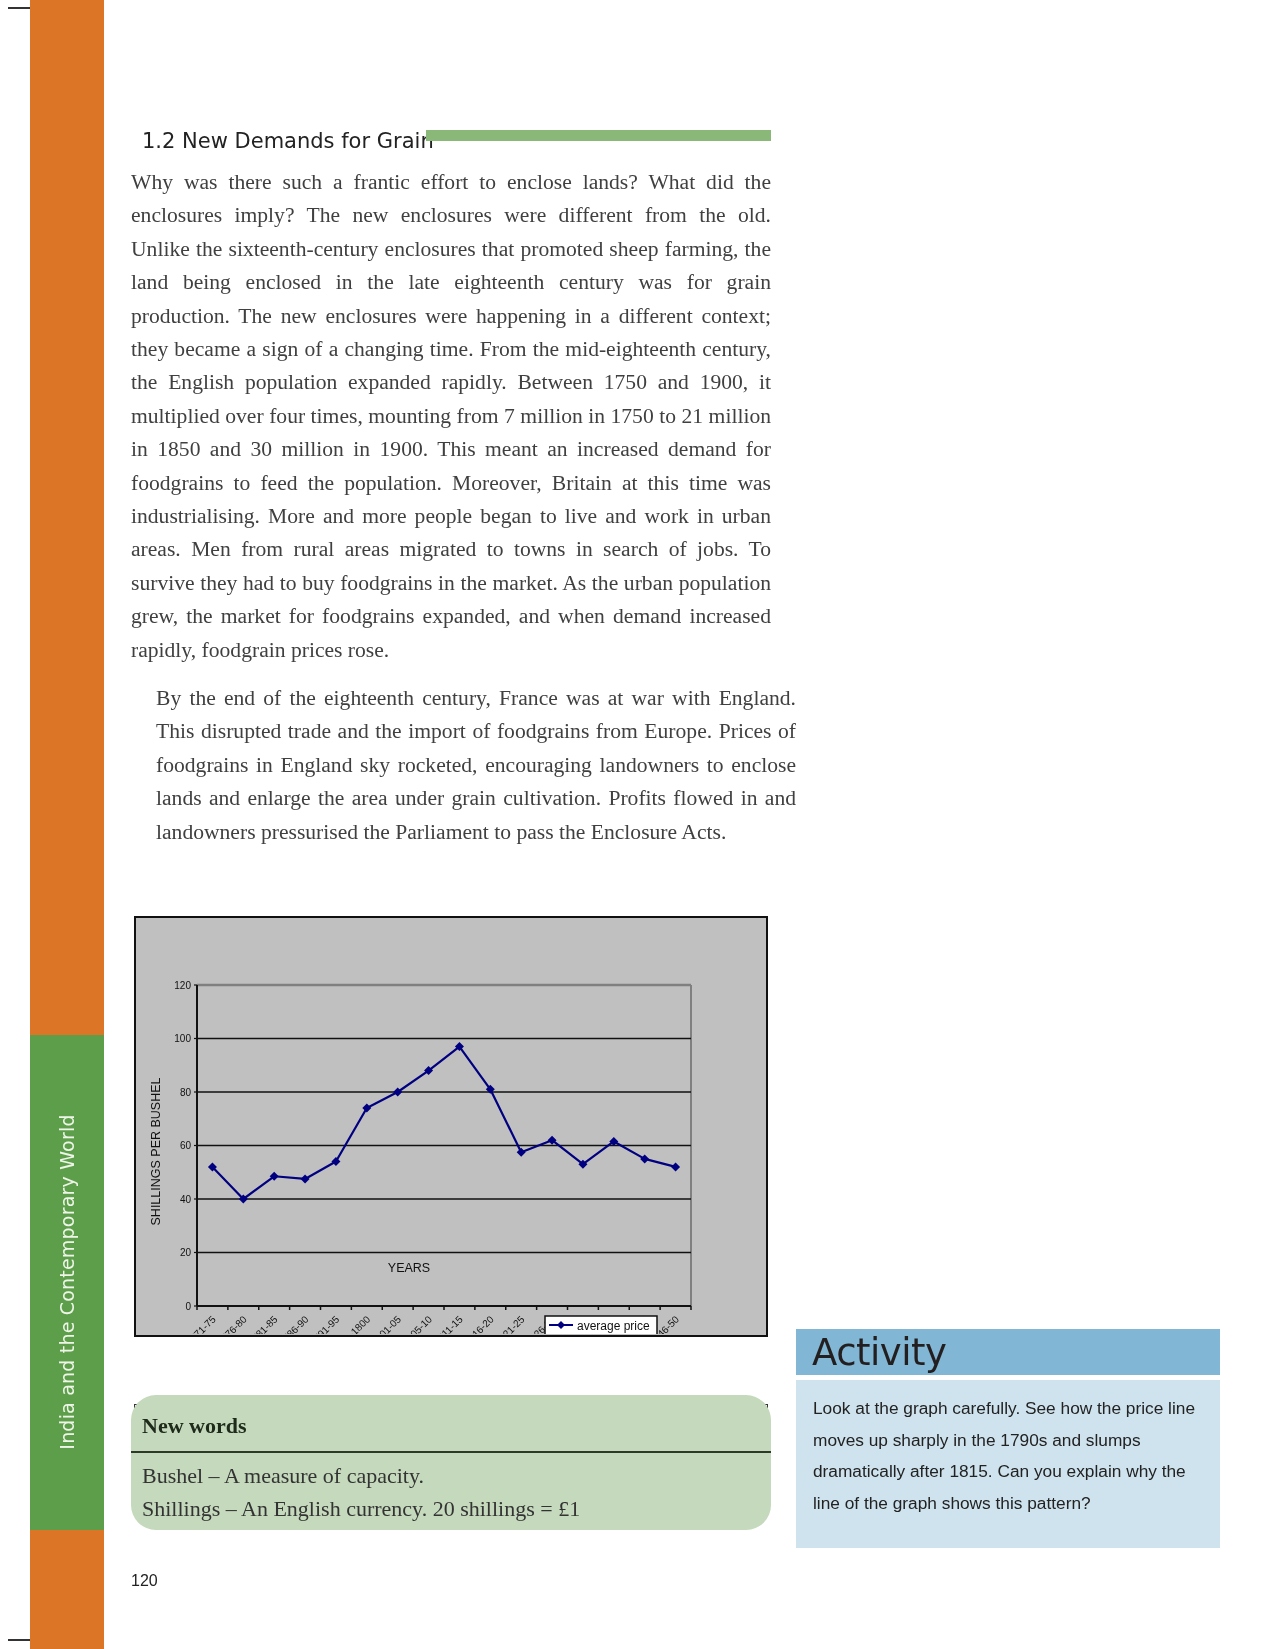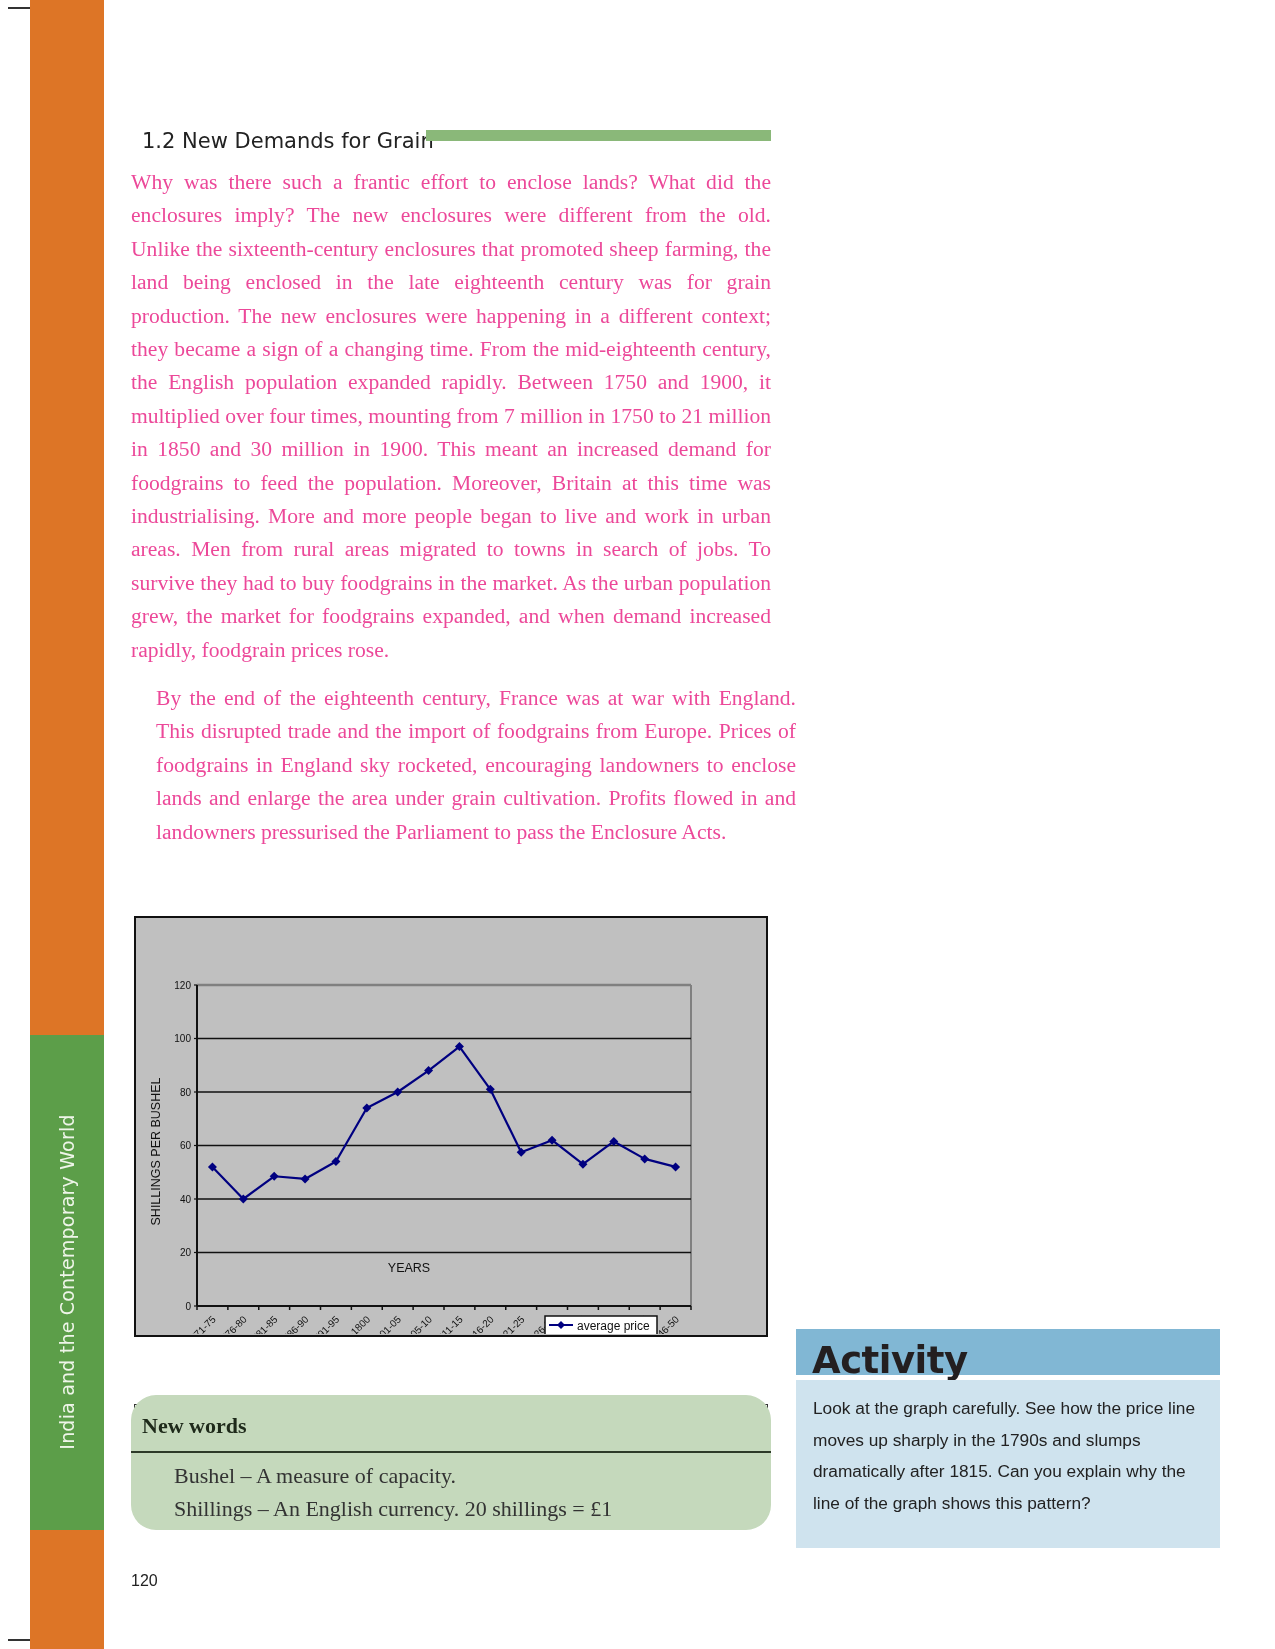--- a/index.html
+++ b/index.html
@@ -5,39 +5,39 @@
   html, body { margin:0; padding:0; }
   body { width:1275px; height:1649px; position:relative; background:#ffffff; overflow:hidden; font-family:"Liberation Serif", serif; }
   .crop-mark { position:absolute; left:8px; width:22px; height:2px; background:#333; }
   .side-bar-orange { position:absolute; left:30px; top:0; width:74px; height:1649px; background:#dd7526; }
   .side-bar-green { position:absolute; left:30px; top:1035px; width:74px; height:495px; background:#5c9e49; }
   .side-title { position:absolute; left:67px; top:1282px; transform:translate(-50%,-50%) rotate(-90deg); white-space:nowrap; color:#eef5e8; font-family:"DejaVu Sans", sans-serif; font-size:19px; letter-spacing:0.2px; }
 
   .section-heading { position:absolute; left:131px; top:118px; font-family:"DejaVu Sans", sans-serif; font-size:21px; color:#222; font-weight:normal; }
   .heading-rule { position:absolute; left:426px; top:130px; width:345px; height:11px; background:#8ab879; }
 
-  .para { position:absolute; left:131px; width:640px; font-size:21.6px; line-height:33.4px; color:#ec4899; text-align:justify; text-align-last:left; margin:0; }
+  .para { position:absolute; left:131px; width:640px; font-size:21.6px; line-height:33.4px; color:#404040; text-align:justify; text-align-last:left; margin:0; }
   .para-1 { top:166px; }
   .para-2 { top:682px;margin-left:25px; }
 
   .chart-box { position:absolute; left:134px; top:916px; width:634px; height:421px; background:#c0c0c0; border:2.5px solid #111; box-sizing:border-box; }
   .chart-svg { position:absolute; left:0; top:0; }
   .chart-svg text { font-family:"Liberation Sans", sans-serif; fill:#111; }
 
   .caption-box { position:absolute; left:134px; top:1404px; width:634px; height:34px; border:1.5px solid #333; box-sizing:border-box; font-family:"Liberation Sans", sans-serif; font-style:italic; font-weight:bold; font-size:17.5px; color:#be185d; padding:5px 0 0 6px; white-space:nowrap; }
 
   .newwords-box { position:absolute; left:131px; top:1395px; width:640px; height:135px; background:#c5d9bc;border-radius:25px; }
   .newwords-title { position:absolute; left:11px; top:18px; font-size:22px; font-weight:bold; color:#1e2a1a; }
   .newwords-rule { position:absolute; left:0; top:56px; width:640px; height:2px; background:#2d3a28; }
-  .newwords-line { position:absolute; left:11px; font-size:22px; color:#333; white-space:nowrap;margin-left:32px; }
+  .newwords-line { position:absolute; left:11px; font-size:22px; color:#333; white-space:nowrap; }
   .nw-1 { top:68px; }
   .nw-2 { top:101px; }
 
   .activity-header { position:absolute; left:796px; top:1329px; width:424px; height:46px; background:#81b7d4; }
-  .activity-title { position:absolute; left:16px; top:10px; font-family:"DejaVu Sans", sans-serif; font-weight:bold; font-size:37px; color:#231f20; letter-spacing:-0.5px; }
+  .activity-title { position:absolute; left:16px; top:2px; font-family:"DejaVu Sans", sans-serif; font-weight:normal; font-size:37px; color:#231f20; letter-spacing:-0.5px; }
   .activity-body { position:absolute; left:796px; top:1380px; width:424px; height:168px; background:#cfe3ee; }
   .activity-text { position:absolute; left:17px; top:13px; width:395px; font-family:"Liberation Sans", sans-serif; font-size:17.3px; line-height:31.5px; color:#222; margin:0; }
 
   .page-number { position:absolute; left:131px; top:1572px; font-family:"Liberation Sans", sans-serif; font-size:16px; color:#222; }
 </style>
 </head>
 <body>
 
 <div class="crop-mark" style="top:7px;"></div>
 <div class="crop-mark" style="top:1639px;"></div>

